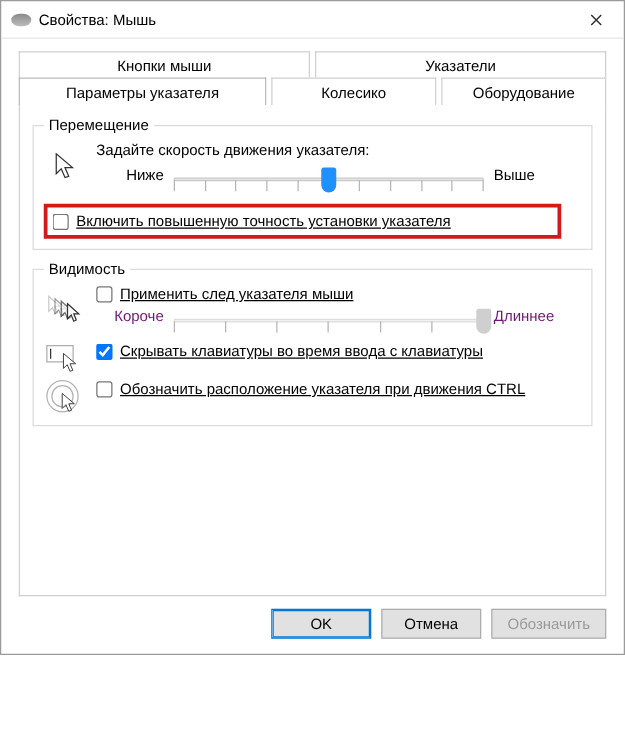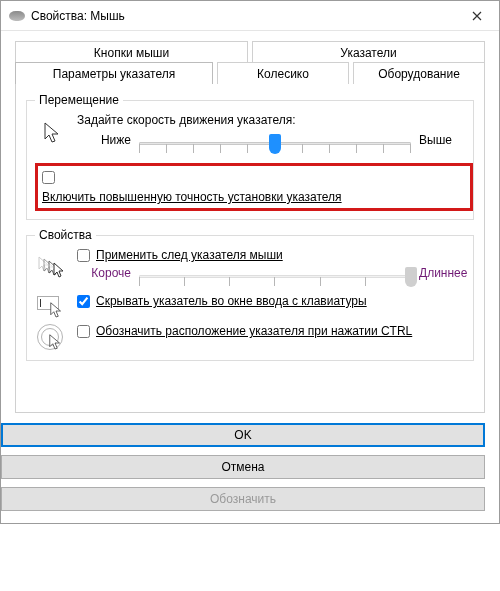--- a/index.html
+++ b/index.html
@@ -84,21 +84,21 @@
   .tab.active::after {
     content:"";
     position:absolute;
     left:0; right:0; bottom:-1px; height:2px;
     background:#fff;
   }
 
   fieldset.group {
     border: 1px solid #dcdcdc;
     margin: 0 0 8px 0;
-    padding: 6px 0 8px 8px;
+    padding: 6px 24px 8px 8px;
     position: relative;
   }
   fieldset.group > legend {
     padding: 0 4px;
     font-size: 12px;
     color: #000;
   }
   .row {
     display: flex;
     gap: 8px;
@@ -181,21 +181,20 @@
   .sonar-icon .ring {
     position:absolute; border:1px solid #b4b4b4; border-radius:50%;
   }
   .sonar-icon .r1{ left:0; top:0; width:26px; height:26px;}
   .sonar-icon .r2{ left:4px; top:4px; width:18px; height:18px;}
   .sonar-icon svg { position:absolute; left:11px; top:10px; width:14px; height:18px; }
 
   .buttons {
     display:flex; justify-content:flex-end; gap:8px;
     padding: 10px 14px 12px 0;
-    flex-direction: column;
   }
   button.win {
     min-width: 80px; height: 24px;
     border: 1px solid #adadad; background:#e1e1e1;
     font: inherit; padding: 0 12px;
   }
   button.win.default {
     border: 1px solid #0078d7;
     box-shadow: inset 0 0 0 1px #0078d7;
     background:#e1e1e1;
@@ -265,30 +264,30 @@
                     <span></span>
                   </div>
                 <div class="thumb" style="left: 50%;"></div>
               </div>
               <div class="minmax">Выше</div>
             </div>
           </div>
         </div>
 
         <div class="highlight">
-          <label class="chk" style="margin-left:0px;flex-direction:column;">
+          <label class="chk" style="margin-left:0px;">
             <input type="checkbox" id="enhanceChk" style="">
             <span class="txt"><span class="underline">Включить повышенную точность установки указателя</span></span>
           </label>
         </div>
       </fieldset>
 
 
       <fieldset class="group">
-        <legend>Свойства</legend>
+        <legend>Видимость</legend>
 
         <div class="row">
           <div class="iconcell">
             <div class="trail-icon">
               <svg viewBox="0 0 30 24">
                 <g opacity="0.25">
                     <path d="M2 1 L2 13 L5 10 L7 15 L9 14 L7 9 L11 9 Z" fill="#fff" stroke="#333"></path>
                   </g>
                 <g opacity="0.45" transform="translate(5,2)">
                     <path d="M2 1 L2 13 L5 10 L7 15 L9 14 L7 9 L11 9 Z" fill="#fff" stroke="#333"></path>
@@ -336,41 +335,41 @@
               <div class="field"></div>
                 <div class="bar"></div>
               <svg viewBox="0 0 18 24">
                   <path d="M2 1 L2 17 L6 13 L9 20 L12 19 L9 12 L15 12 Z" fill="#fff" stroke="#333" stroke-width="1"></path>
                 </svg>
             </div>
           </div>
           <div class="content">
             <label class="chk">
               <input type="checkbox" id="hideChk" checked="" style="">
-              <span class="txt"><span class="underline">Скрывать указатель во окне ввода с клавиатуры</span></span>
+              <span class="txt"><span class="underline">Скрывать клавиатуры во время ввода с клавиатуры</span></span>
             </label>
           </div>
         </div>
 
         <div class="sp6"></div>
 
         <div class="row">
           <div class="iconcell">
             <div class="sonar-icon">
               <div class="ring r1"></div>
                 <div class="ring r2"></div>
               <svg viewBox="0 0 18 24">
                   <path d="M2 1 L2 17 L6 13 L9 20 L12 19 L9 12 L15 12 Z" fill="#fff" stroke="#333" stroke-width="1"></path>
                 </svg>
             </div>
           </div>
           <div class="content">
             <label class="chk">
               <input type="checkbox" id="sonarChk" style="">
-              <span class="txt"><span class="underline">Обозначить расположение указателя при нажатии CTRL</span></span>
+              <span class="txt"><span class="underline">Обозначить расположение указателя при движения CTRL</span></span>
             </label>
           </div>
         </div>
       </fieldset>
 
     </div>
   </div>
 
   <div class="buttons">
     <button class="win default">OK</button>

